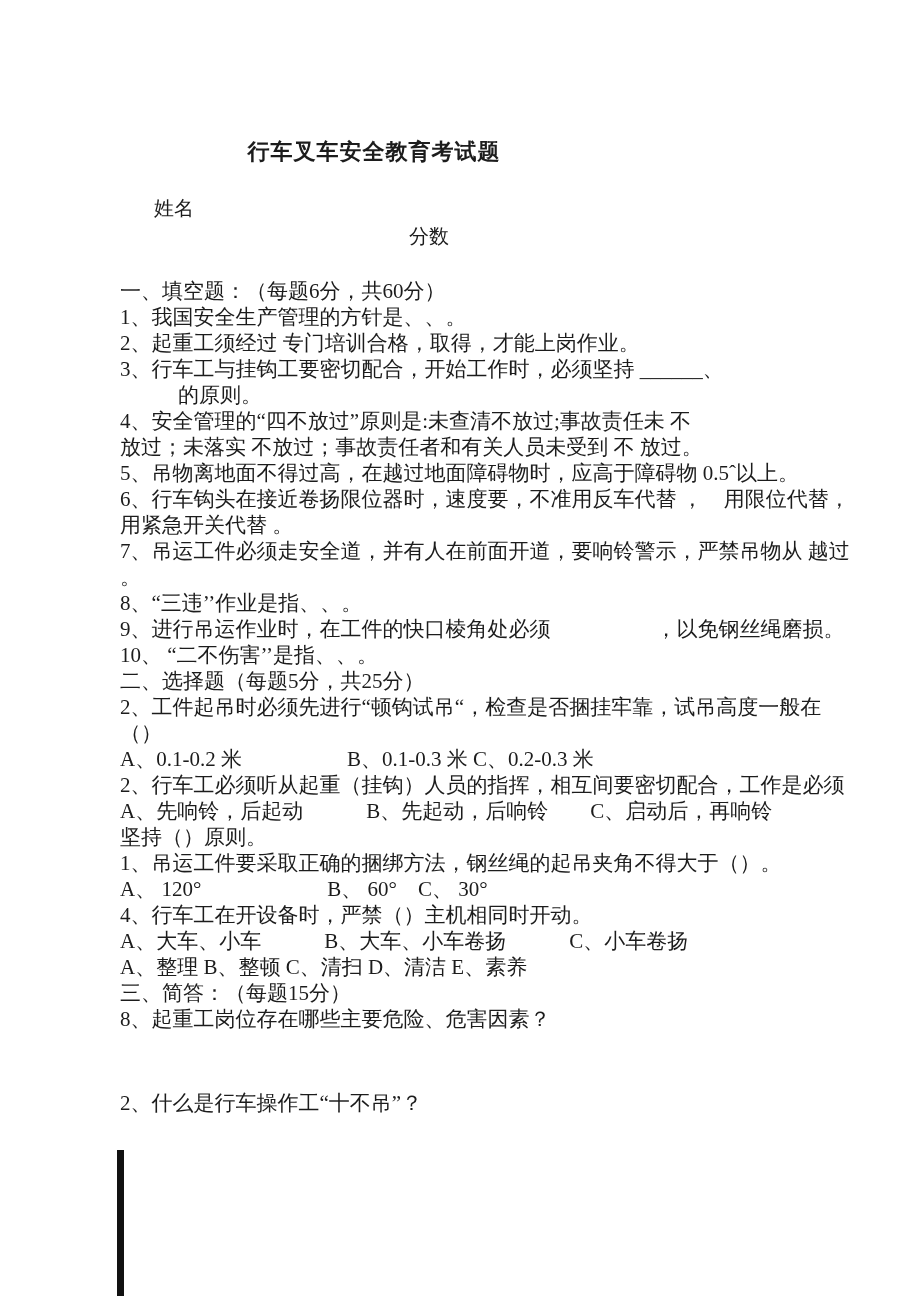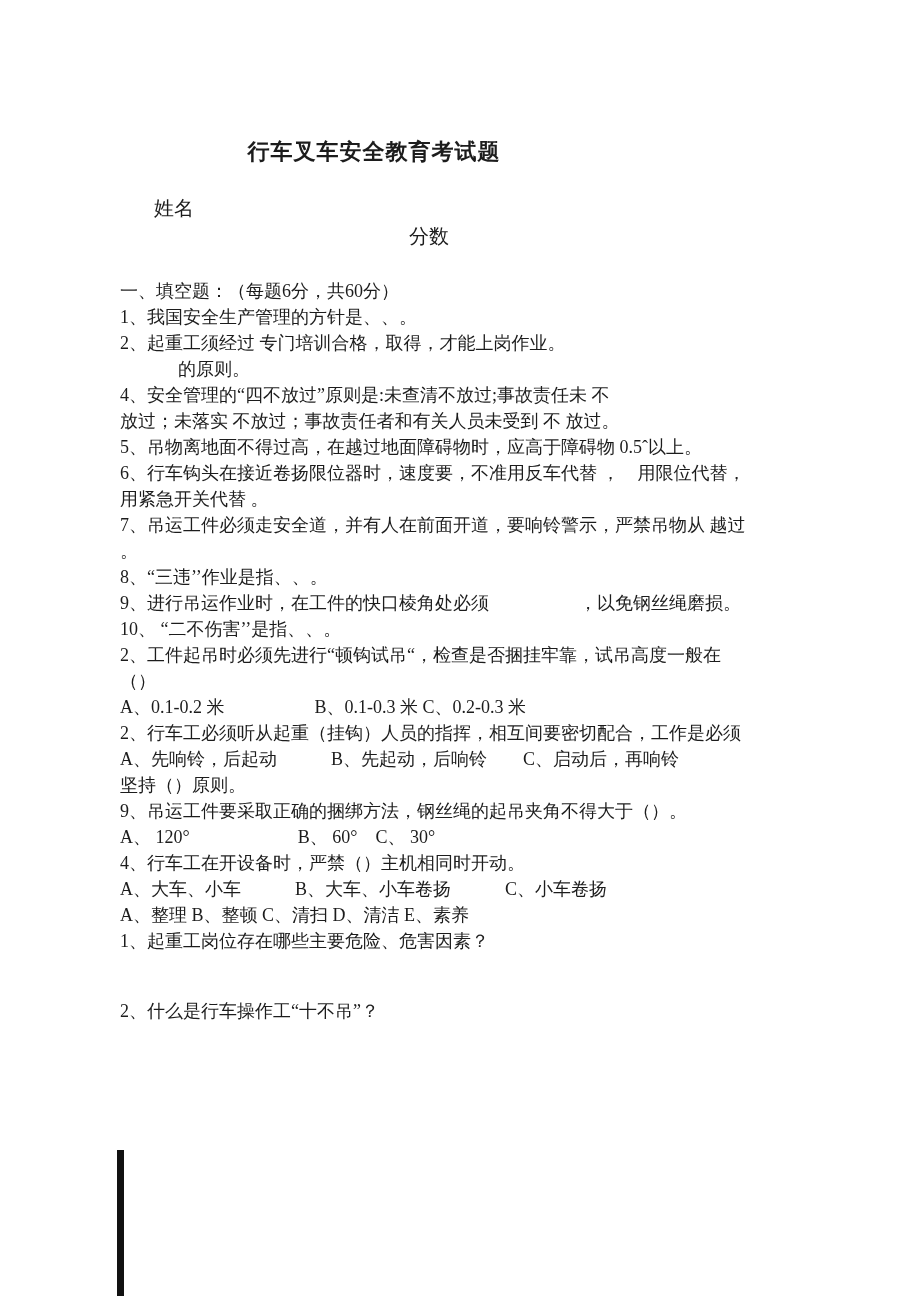--- a/index.html
+++ b/index.html
@@ -28,26 +28,26 @@
   }
   .header-row {
     padding-left: 134px;
     font-size: 20px;
     line-height: 28px;
     white-space: pre;
   }
   .header-row .score { margin-left: 255px; }
   .doc-body { padding-left: 120px; }
   .line {
-    font-size: 18px;
+    font-size: 21px;
     line-height: 26px;
     white-space: pre;
   }
   .indent { padding-left: 58px; }
-  .answer-gap { margin-top: 44px; }
+  .answer-gap { margin-top: 58px; }
   .edge-bar {
     position: absolute;
     left: 117px;
     top: 1150px;
     width: 7px;
     height: 146px;
     background: #111111;
   }
 </style>
 </head>
@@ -59,42 +59,45 @@
   <div class="header-row">
     <span>姓名</span>
     <span class="score">分数</span>
   </div>
 
   <div class="doc-body">
 
     <div class="line">一、填空题：（每题6分，共60分）</div>
     <div class="line">1、我国安全生产管理的方针是、、。</div>
     <div class="line">2、起重工须经过 专门培训合格，取得，才能上岗作业。</div>
+    <div class="line">3、行车工与挂钩工要密切配合，开始工作时，必须坚持 ______、</div>
     <div class="line indent">的原则。</div>
     <div class="line">4、安全管理的“四不放过”原则是:未查清不放过;事故责任未 不</div>
     <div class="line">放过；未落实 不放过；事故责任者和有关人员未受到 不 放过。</div>
     <div class="line">5、吊物离地面不得过高，在越过地面障碍物时，应高于障碍物 0.5ˆ以上。</div>
     <div class="line">6、行车钩头在接近卷扬限位器时，速度要，不准用反车代替 ，　用限位代替，</div>
     <div class="line">用紧急开关代替 。</div>
     <div class="line">7、吊运工件必须走安全道，并有人在前面开道，要响铃警示，严禁吊物从 越过</div>
     <div class="line">。</div>
     <div class="line">8、“三违’’作业是指、、。</div>
     <div class="line">9、进行吊运作业时，在工件的快口棱角处必须　　　　　，以免钢丝绳磨损。</div>
     <div class="line">10、 “二不伤害’’是指、、。</div>
 
+    <div class="line">二、选择题（每题5分，共25分）</div>
     <div class="line">2、工件起吊时必须先进行“顿钩试吊“，检查是否捆挂牢靠，试吊高度一般在</div>
     <div class="line">（）</div>
     <div class="line">A、0.1-0.2 米　　　　　B、0.1-0.3 米 C、0.2-0.3 米</div>
     <div class="line">2、行车工必须听从起重（挂钩）人员的指挥，相互间要密切配合，工作是必须</div>
     <div class="line">A、先响铃，后起动　　　B、先起动，后响铃　　C、启动后，再响铃</div>
     <div class="line">坚持（）原则。</div>
-    <div class="line">9、吊运工件要采取正确的捆绑方法，钢丝绳的起吊夹角不得大于（）。</div>
+    <div class="line">1、吊运工件要采取正确的捆绑方法，钢丝绳的起吊夹角不得大于（）。</div>
     <div class="line">A、 120°　　　　　　B、 60°　C、 30°</div>
     <div class="line">4、行车工在开设备时，严禁（）主机相同时开动。</div>
     <div class="line">A、大车、小车　　　B、大车、小车卷扬　　　C、小车卷扬</div>
     <div class="line">A、整理 B、整顿 C、清扫 D、清洁 E、素养</div>
 
-    <div class="line">1、起重工岗位存在哪些主要危险、危害因素？</div>
+    <div class="line">三、简答：（每题15分）</div>
+    <div class="line">8、起重工岗位存在哪些主要危险、危害因素？</div>
     <div class="line answer-gap">2、什么是行车操作工“十不吊”？</div>
   </div>
 </div>
 
 <div class="edge-bar"></div>
 
 </body></html>

